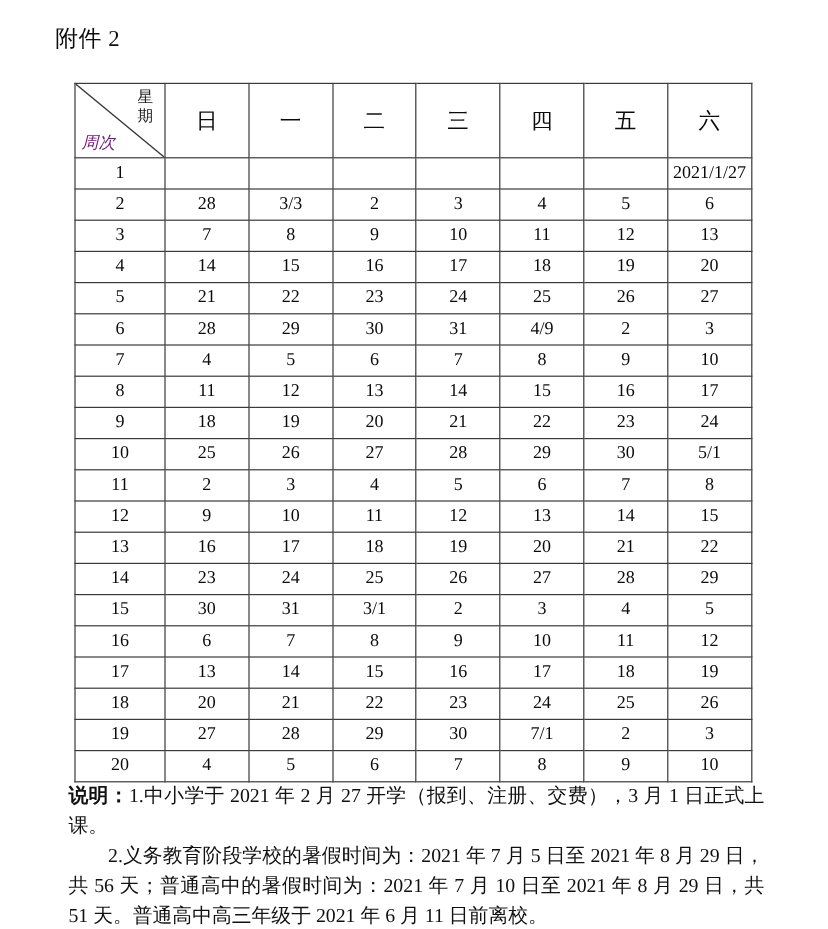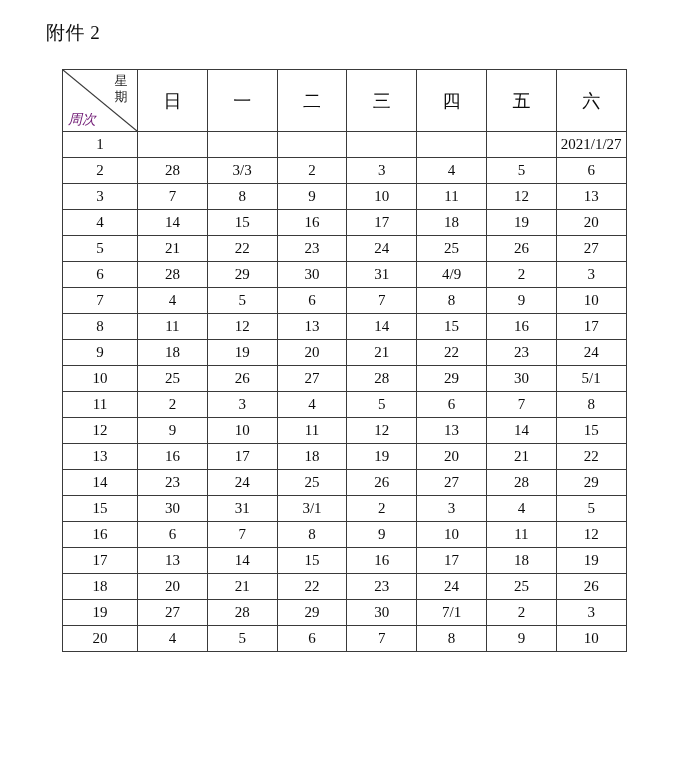--- a/index.html
+++ b/index.html
@@ -362,14 +362,19 @@
             <td class="daycell">6</td>
             <td class="daycell">7</td>
             <td class="daycell">8</td>
             <td class="daycell">9</td>
             <td class="daycell">10</td>
           </tr>
         </tbody>
     </table>
   </div>
 
+  <div class="notes">
+    <p><span class="note-head">说明：</span><span>1.中小学于 2021 年 2 月 27 开学（报到、注册、交费），3 月 1 日正式上课。</span></p>
+    <p class="indent"><span>2.义务教育阶段学校的暑假时间为：2021 年 7 月 5 日至 2021 年 8 月 29 日，共 56 天；普通高中的暑假时间为：2021 年 7 月 10 日至 2021 年 8 月 29 日，共 51 天。普通高中高三年级于 2021 年 6 月 11 日前离校。</span></p>
+
+  </div>
 
 </div>
 
 </body></html>

